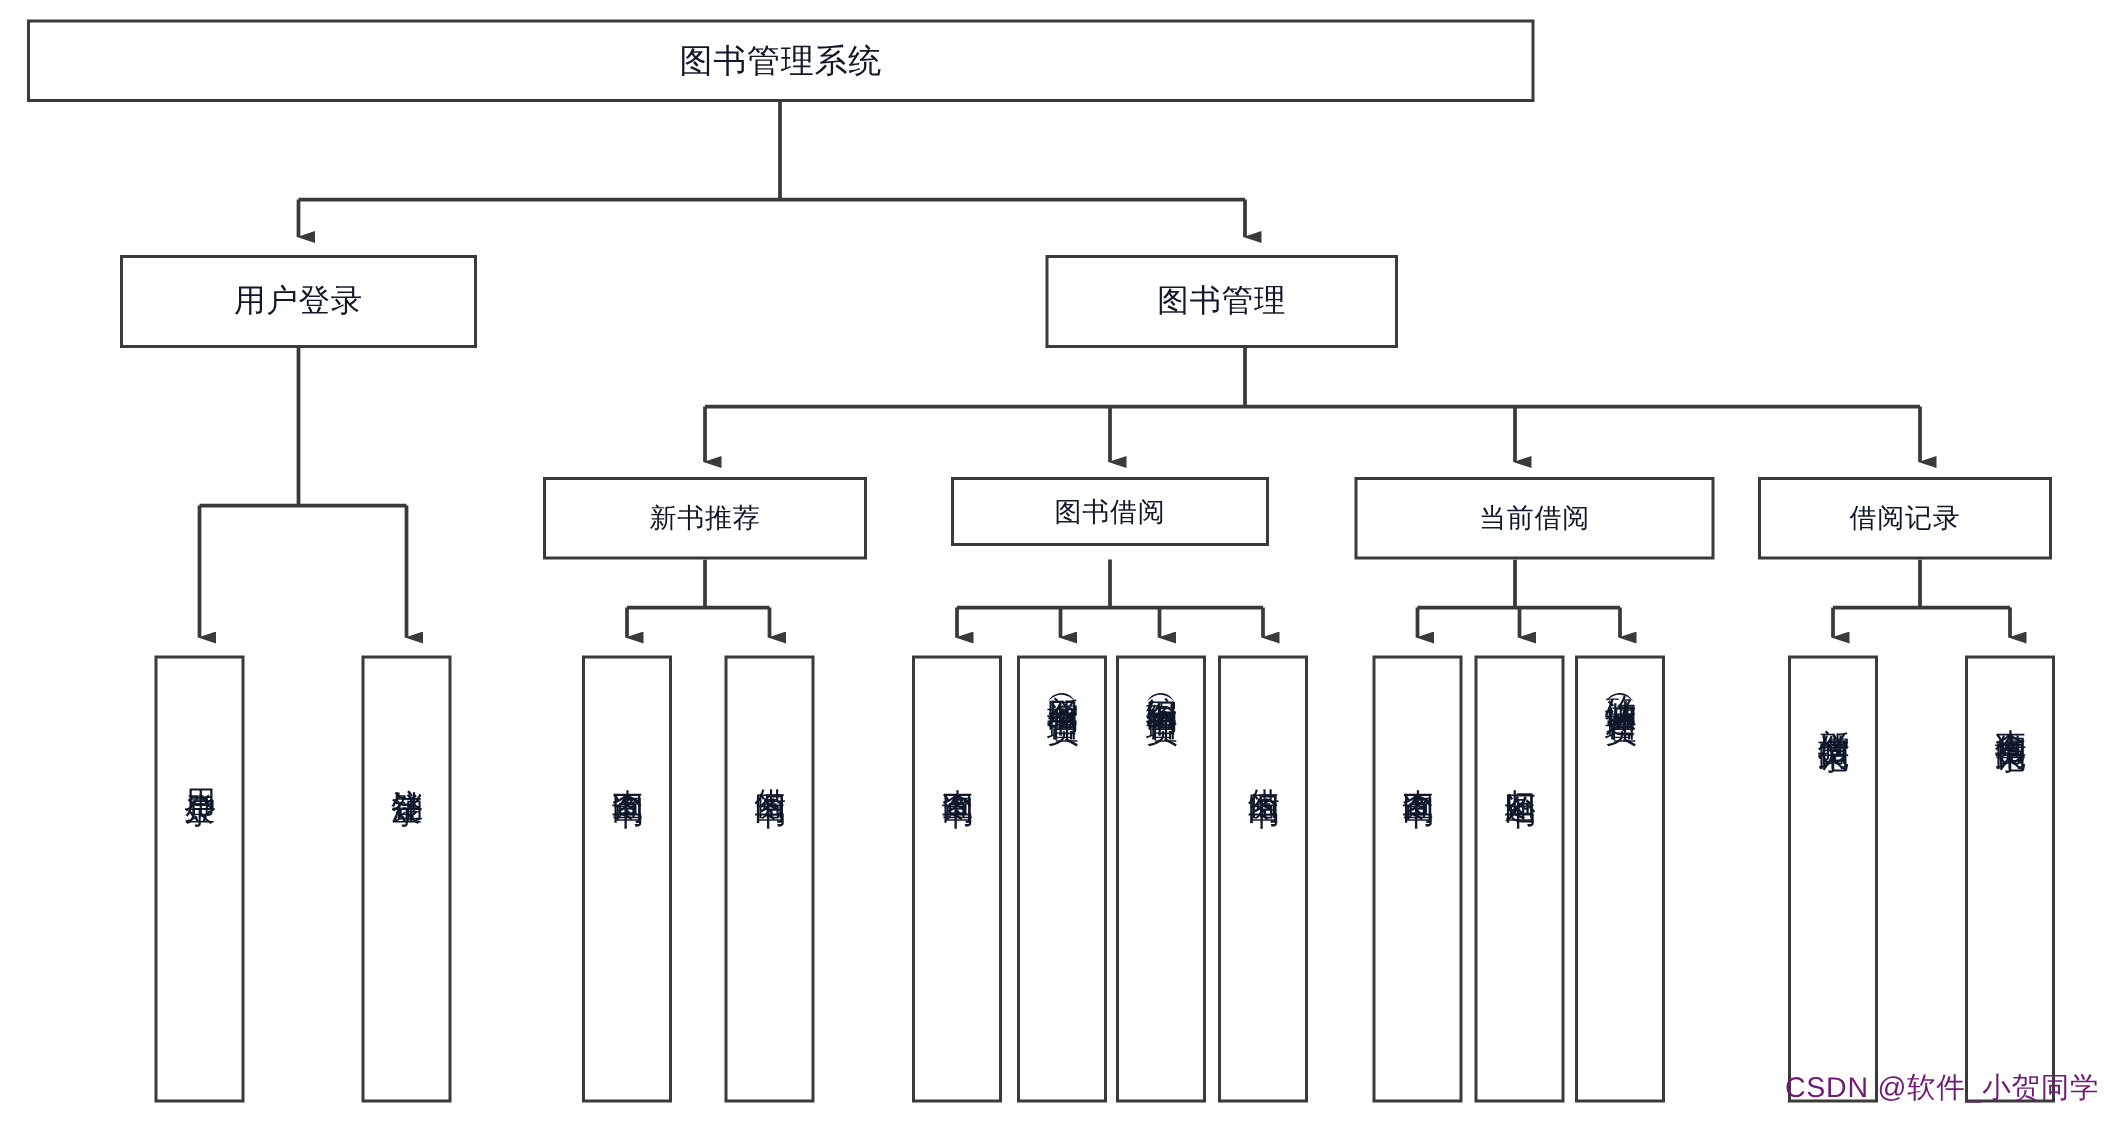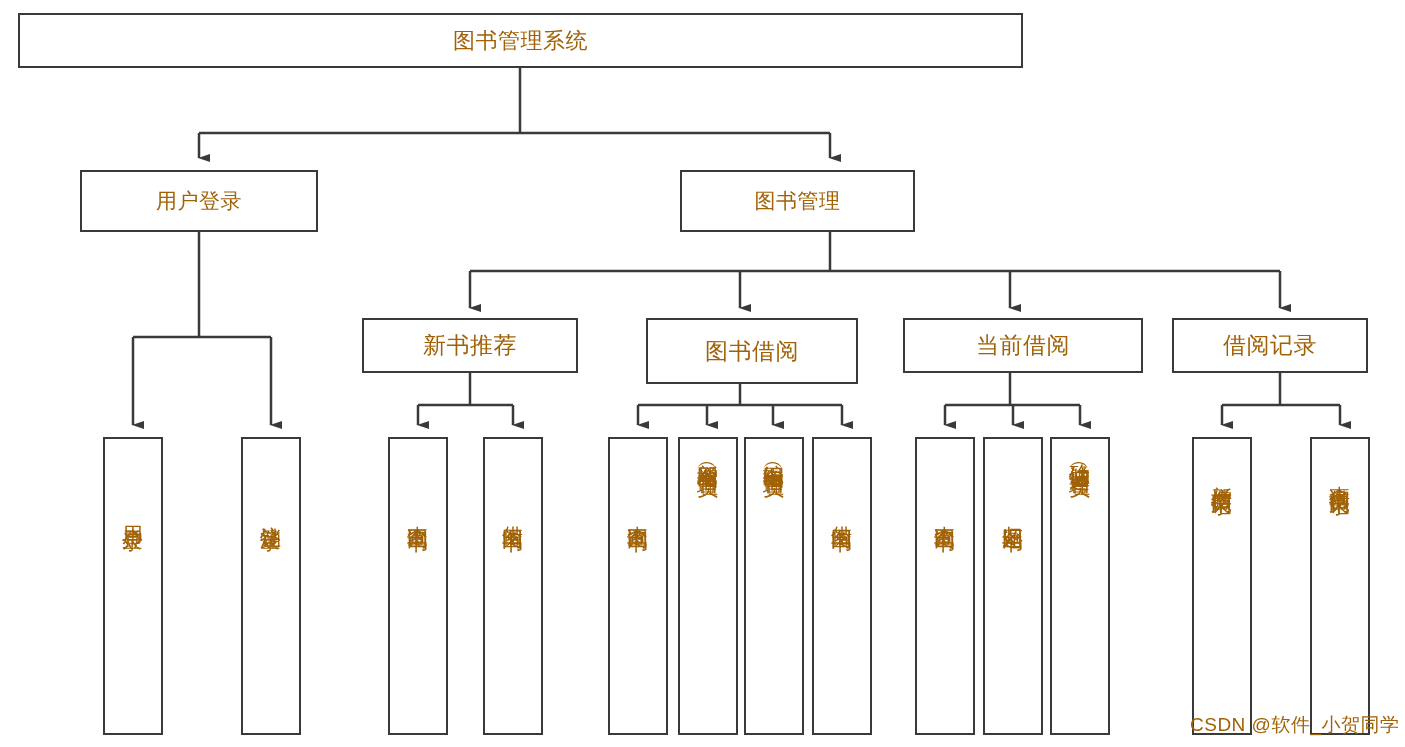--- a/index.html
+++ b/index.html
@@ -33,25 +33,25 @@
     display: flex;
     align-items: center;
     justify-content: center;
     color: #1c1c1c;
   }
   .node .label {
     font-size: 21px;
     line-height: 1.15;
     letter-spacing: 0.5px;
     white-space: nowrap;
-    color: #a16207;
+    color: #0f172a;
   }
   .node.root .label { font-size: 22px; }
   .node.level2 .label { font-size: 21px; }
-  .node.level3 .label { font-size: 23px; text-align: center; }
+  .node.level3 .label { font-size: 18px; text-align: center; }
 
   
   .node.leaf {
     align-items: flex-start;
     justify-content: center;
     padding-top: 8px;
   }
   .node.leaf .label {
     writing-mode: vertical-rl;
     text-orientation: upright;
@@ -65,21 +65,21 @@
     padding-top: 62px;
   }
   .node.leaf.mid3 .label {
     padding-top: 22px;
   }
   .watermark {
     position: absolute;
     left: 1190px;
     top: 712px;
     font-size: 19px;
-    color: #a16207;
+    color: #701a75;
     white-space: nowrap;
     letter-spacing: 0.5px;
   }
 </style>
 </head>
 <body>
 
 <div id="canvas">
 
   <svg id="edges" viewBox="0 0 1405 747">
@@ -133,28 +133,28 @@
     </g>
   </svg>
 
   <div class="node root" style="left:18px; top:13px; width:1005px; height:55px;">
     <span class="label">图书管理系统</span>
   </div>
 
   <div class="node level2" style="left:80px; top:170px; width:238px; height:62px;">
     <span class="label">用户登录</span>
   </div>
-  <div class="node level2" style="left:680px; top:170px; width:235px; height:62px;">
+  <div class="node level2" style="left:697px; top:170px; width:235px; height:62px;">
     <span class="label">图书管理</span>
   </div>
 
   <div class="node level3" style="left:362px; top:318px; width:216px; height:55px;">
     <span class="label">新书推荐</span>
   </div>
-  <div class="node level3" style="left:634px; top:318px; width:212px; height:66px;margin-left:12px;">
+  <div class="node level3" style="left:634px; top:318px; width:212px; height:46px;">
     <span class="label">图书借阅</span>
   </div>
   <div class="node level3" style="left:903px; top:318px; width:240px; height:55px;">
     <span class="label">当前借阅</span>
   </div>
   <div class="node level3" style="left:1172px; top:318px; width:196px; height:55px;">
     <span class="label">借阅记录</span>
   </div>
 
   <div class="node leaf mid" style="left:103px; top:437px; width:60px; height:298px;">

